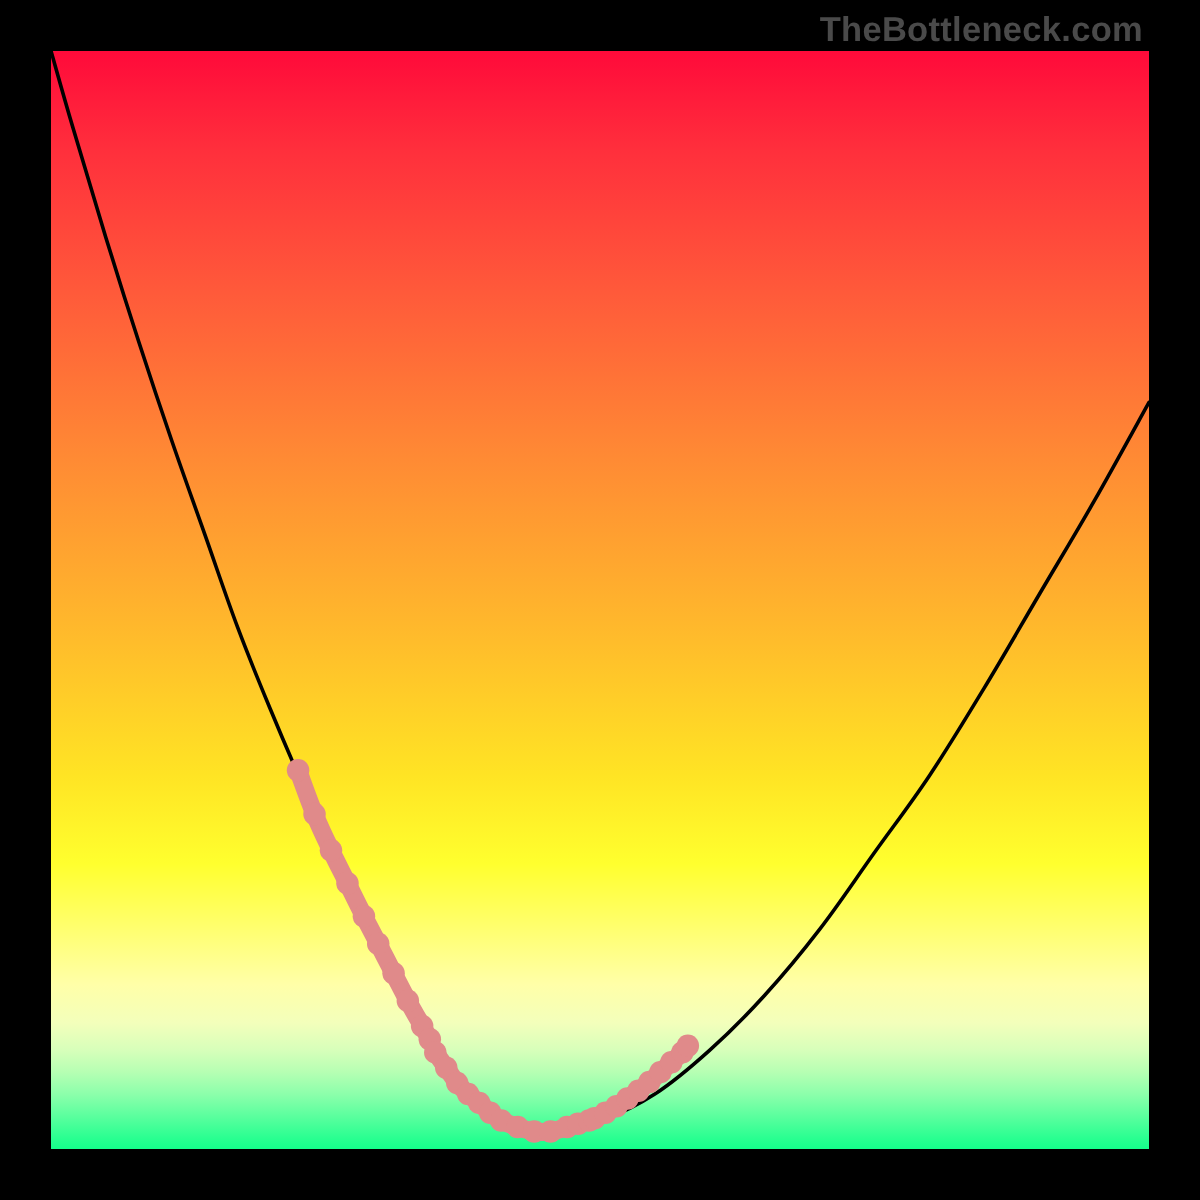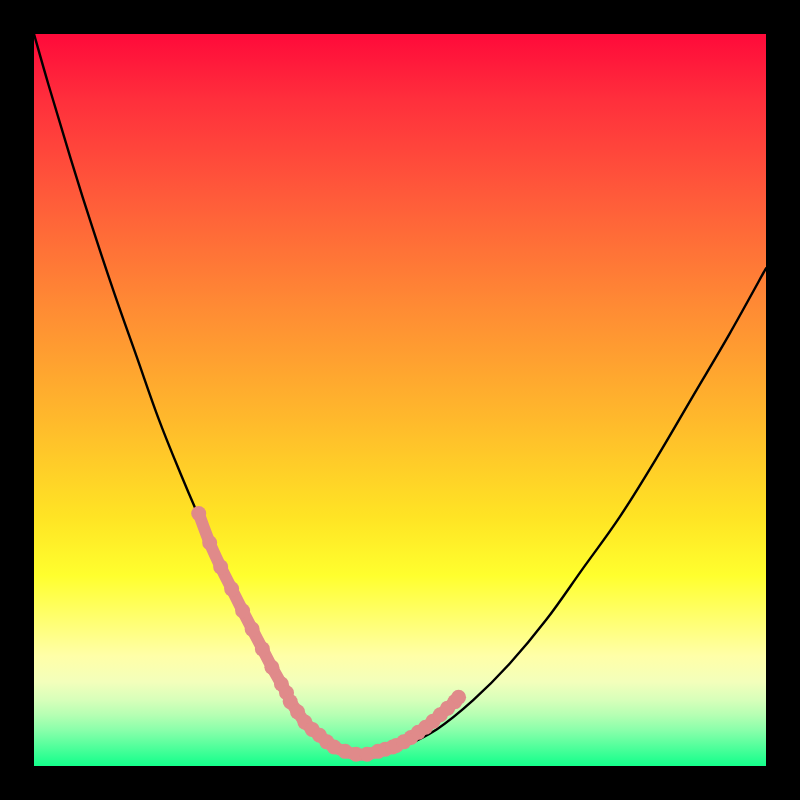--- a/index.html
+++ b/index.html
@@ -110,13 +110,14 @@
           <circle cx="391.62" cy="693.204" r="7.5" fill="#e08a8a"></circle>
           <circle cx="398.94000000000005" cy="687.348" r="7.5" fill="#e08a8a"></circle>
           <circle cx="406.26000000000005" cy="680.76" r="7.5" fill="#e08a8a"></circle>
           <circle cx="413.58" cy="674.172" r="7.5" fill="#e08a8a"></circle>
           <circle cx="420.9" cy="667.584" r="7.5" fill="#e08a8a"></circle>
           <circle cx="424.55999999999995" cy="663.192" r="7.5" fill="#e08a8a"></circle>
         </g>
     </svg>
   </div>
 
+  <div class="watermark">TheBottleneck.com</div>
 </div>
 
 </body></html>

